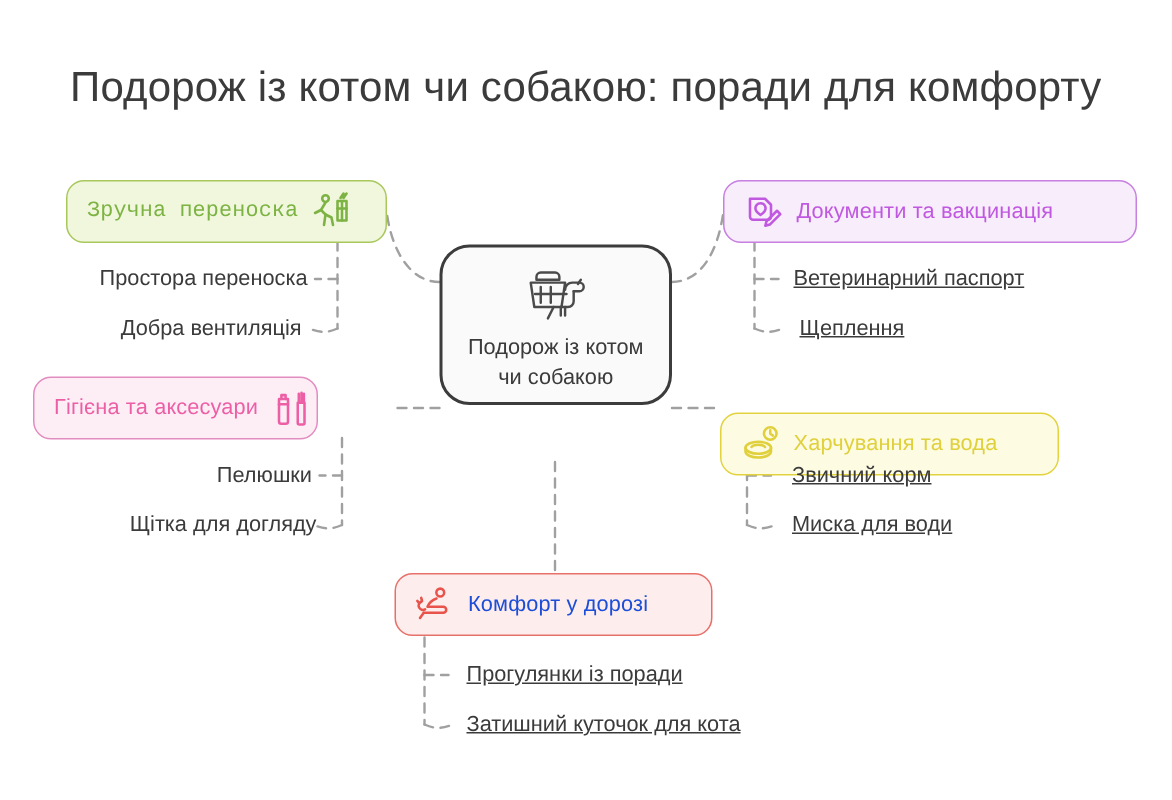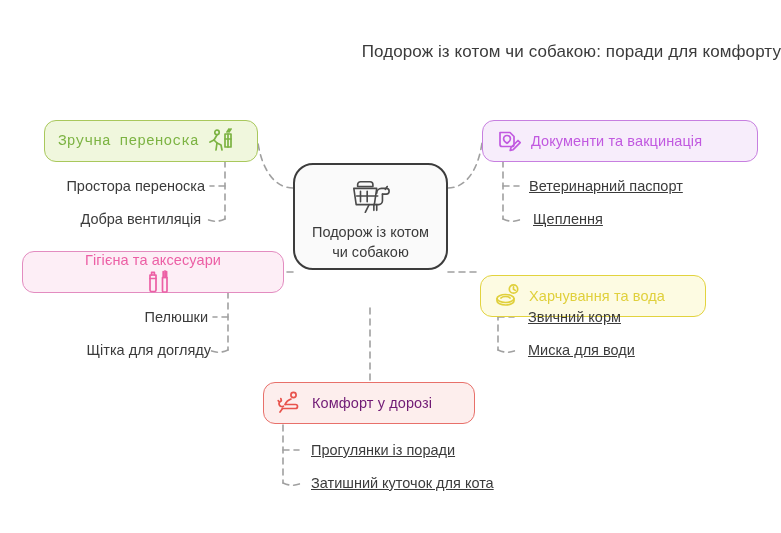--- a/index.html
+++ b/index.html
@@ -26,22 +26,22 @@
     height: 533px;
     pointer-events: none;
   }
 
   
   .page-title {
     position: absolute;
     left: 0;
     top: 42px;
     width: 781px;
-    text-align: right;
-    font-size: 17px;
+    text-align: center;
+    font-size: 28px;
     color: #3b3b3b;
     letter-spacing: 0.1px;
     white-space: nowrap;
   }
 
   
   .center-node {
     position: absolute;
     left: 293px;
     top: 163px;
@@ -182,21 +182,21 @@
     <svg class="badge-icon" viewBox="0 0 26 26" xmlns="http://www.w3.org/2000/svg" fill="none" stroke="#c159e0" stroke-width="1.7" stroke-linecap="round" stroke-linejoin="round">
       <path d="M4 4.5 h10 l4 4 v8 a2 2 0 0 1 -2 2 h-10 a2 2 0 0 1 -2 -2 z"></path>
       <path d="M11 7.5 c2.2 0 3.4 1.6 3.4 3.4 0 2.2 -3.4 4.4 -3.4 4.4 s-3.4 -2.2 -3.4 -4.4 c0 -1.8 1.2 -3.4 3.4 -3.4 z"></path>
       <path d="M22 12.5 l2.2 2.2 -7 7 -3 0.8 0.8 -3 z"></path>
     </svg>
     <span class="badge-label" style="color: rgb(193, 89, 224);">Документи та вакцинація</span>
   </div>
   <div class="sub-item left-align" style="left:529px; top:177px;">Ветеринарний паспорт</div>
   <div class="sub-item left-align" style="left:533px; top:210px;">Щеплення</div>
 
-  <div class="badge icon-right" style="left: 22px; top: 251px; width: 262px; background: rgb(253, 238, 246); border-color: rgb(227, 140, 192); flex-direction: column;">
+  <div class="badge icon-right" style="left: 22px; top: 251px; width: 190px; background: rgb(253, 238, 246); border-color: rgb(227, 140, 192);">
     <span class="badge-label" style="color: rgb(236, 95, 165);">Гігієна та аксесуари</span>
     <svg class="badge-icon" viewBox="0 0 26 26" xmlns="http://www.w3.org/2000/svg" fill="none" stroke="#ec5fa5" stroke-width="1.7" stroke-linecap="round" stroke-linejoin="round">
       <path d="M5 7 h6 v15 a1.5 1.5 0 0 1 -1.5 1.5 h-3 a1.5 1.5 0 0 1 -1.5 -1.5 z"></path>
       <path d="M5 10.5 h6"></path>
       <path d="M6.6 7 v-2.6 h2.8 v2.6"></path>
       <path d="M17.5 9.5 h4.5 v13.5 a1 1 0 0 1 -1 1 h-2.5 a1 1 0 0 1 -1 -1 z"></path>
       <path d="M18.2 9.5 v-6 M20 9.5 v-6.6 M21.6 9.5 v-6"></path>
     </svg>
   </div>
   <div class="sub-item right-align" style="left:0; top:308px; width:208px;">Пелюшки</div>
@@ -217,18 +217,18 @@
 
   <div class="badge icon-left" style="left: 263px; top: 382px; width: 212px; background: rgb(253, 238, 237); border-color: rgb(232, 112, 106);">
     <svg class="badge-icon" viewBox="0 0 26 26" xmlns="http://www.w3.org/2000/svg" fill="none" stroke="#e8534c" stroke-width="1.7" stroke-linecap="round" stroke-linejoin="round">
       <circle cx="16.5" cy="5" r="2.6"></circle>
       <path d="M14 9 c-3 1 -5 3 -6 5.5"></path>
       <path d="M8.5 14.5 h10 a2 2 0 0 1 0 4 h-13"></path>
       <path d="M5.5 18.5 l-2.5 3.5"></path>
       <path d="M4 11 c-1.6 0.8 -2.4 2.4 -1.6 4 0.8 1.6 2.6 2 4 1.2"></path>
       <path d="M2.6 12.2 l-1.4 -1.6 M4.4 10.6 l-0.6 -2"></path>
     </svg>
-    <span class="badge-label" style="color: #701a75;">Комфорт у дорозі</span>
+    <span class="badge-label" style="color: #1d4ed8;">Комфорт у дорозі</span>
   </div>
   <div class="sub-item left-align" style="left:311px; top:441px;">Прогулянки із поради</div>
   <div class="sub-item left-align" style="left:311px; top:474px;">Затишний куточок для кота</div>
 
 </div>
 
 </body></html>

